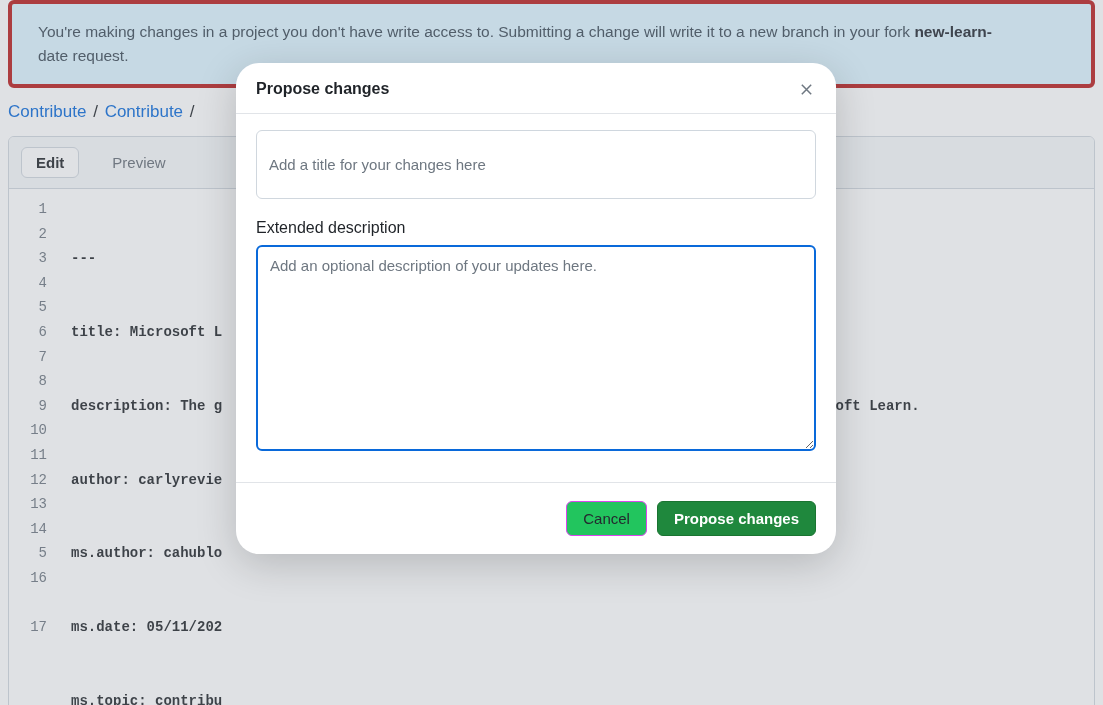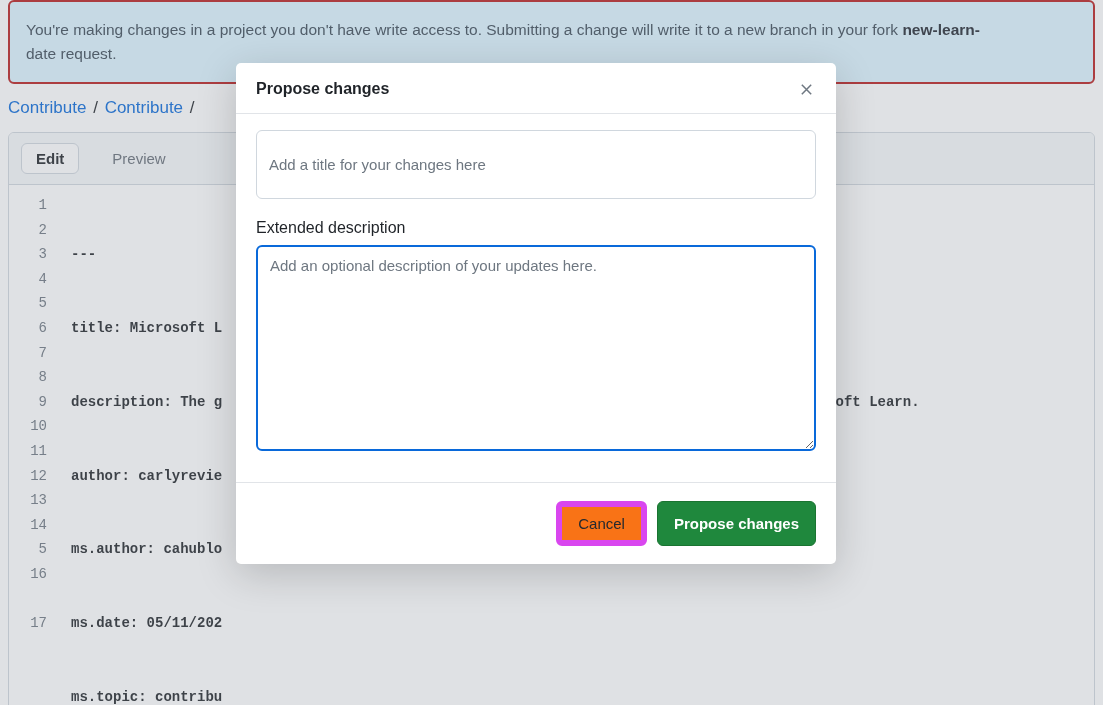--- a/index.html
+++ b/index.html
@@ -8,23 +8,23 @@
     font-size: 14px;
     color: #1f2328;
     background: #ffffff;
     width: 1103px;
     height: 705px;
     overflow: hidden;
     position: relative;
   }
   .notice {
     margin: 0 8px 8px 8px;
-    padding: 16px 16px;
+    padding: 16px 26px;
     background: #ddf4ff;
-    border: 2px solid #b91c1c;
+    border: 4px solid #b91c1c;
     border-radius: 6px;
     color: #3b4a57;
     font-size: 15.5px;
     line-height: 1.55;
   }
   .notice strong { font-weight: 600; color:#222831; }
   .breadcrumb {
     padding: 6px 8px 14px 8px;
     font-size: 17px;
     color: #0969da;
@@ -88,21 +88,21 @@
     position: absolute;
     inset: 0;
     background: rgba(140,149,159,0.28);
   }
   .modal {
     position: absolute;
     top: 63px;
     left: 236px;
     width: 600px;
     background: #ffffff;
-    border-radius: 5px;
+    border-radius: 23px;
     box-shadow: 0 10px 40px rgba(0,0,0,0.18);
   }
   .modal-header {
     display: flex;
     align-items: center;
     justify-content: space-between;
     padding: 16px 20px 14px 20px;
     border-bottom: 1px solid #e1e4e8;
     font-size: 16px;
     font-weight: 600;
@@ -154,22 +154,22 @@
     margin-top: 24px;
   }
   .btn {
     padding: 8px 16px;
     font-size: 15px;
     border-radius: 6px;
     cursor: pointer;
     font-weight: 500;
   }
   .btn-secondary {
-    background:#f97316;
-    border:6px solid #d946ef;
+    background:#22c55e;
+    border:1px solid #d946ef;
     color:#24292f;
   }
   .btn-primary {
     background:#1f883d;
     border:1px solid #1a7431;
     color:#ffffff;
     font-weight:600;
   }
 </style>
 </head>

